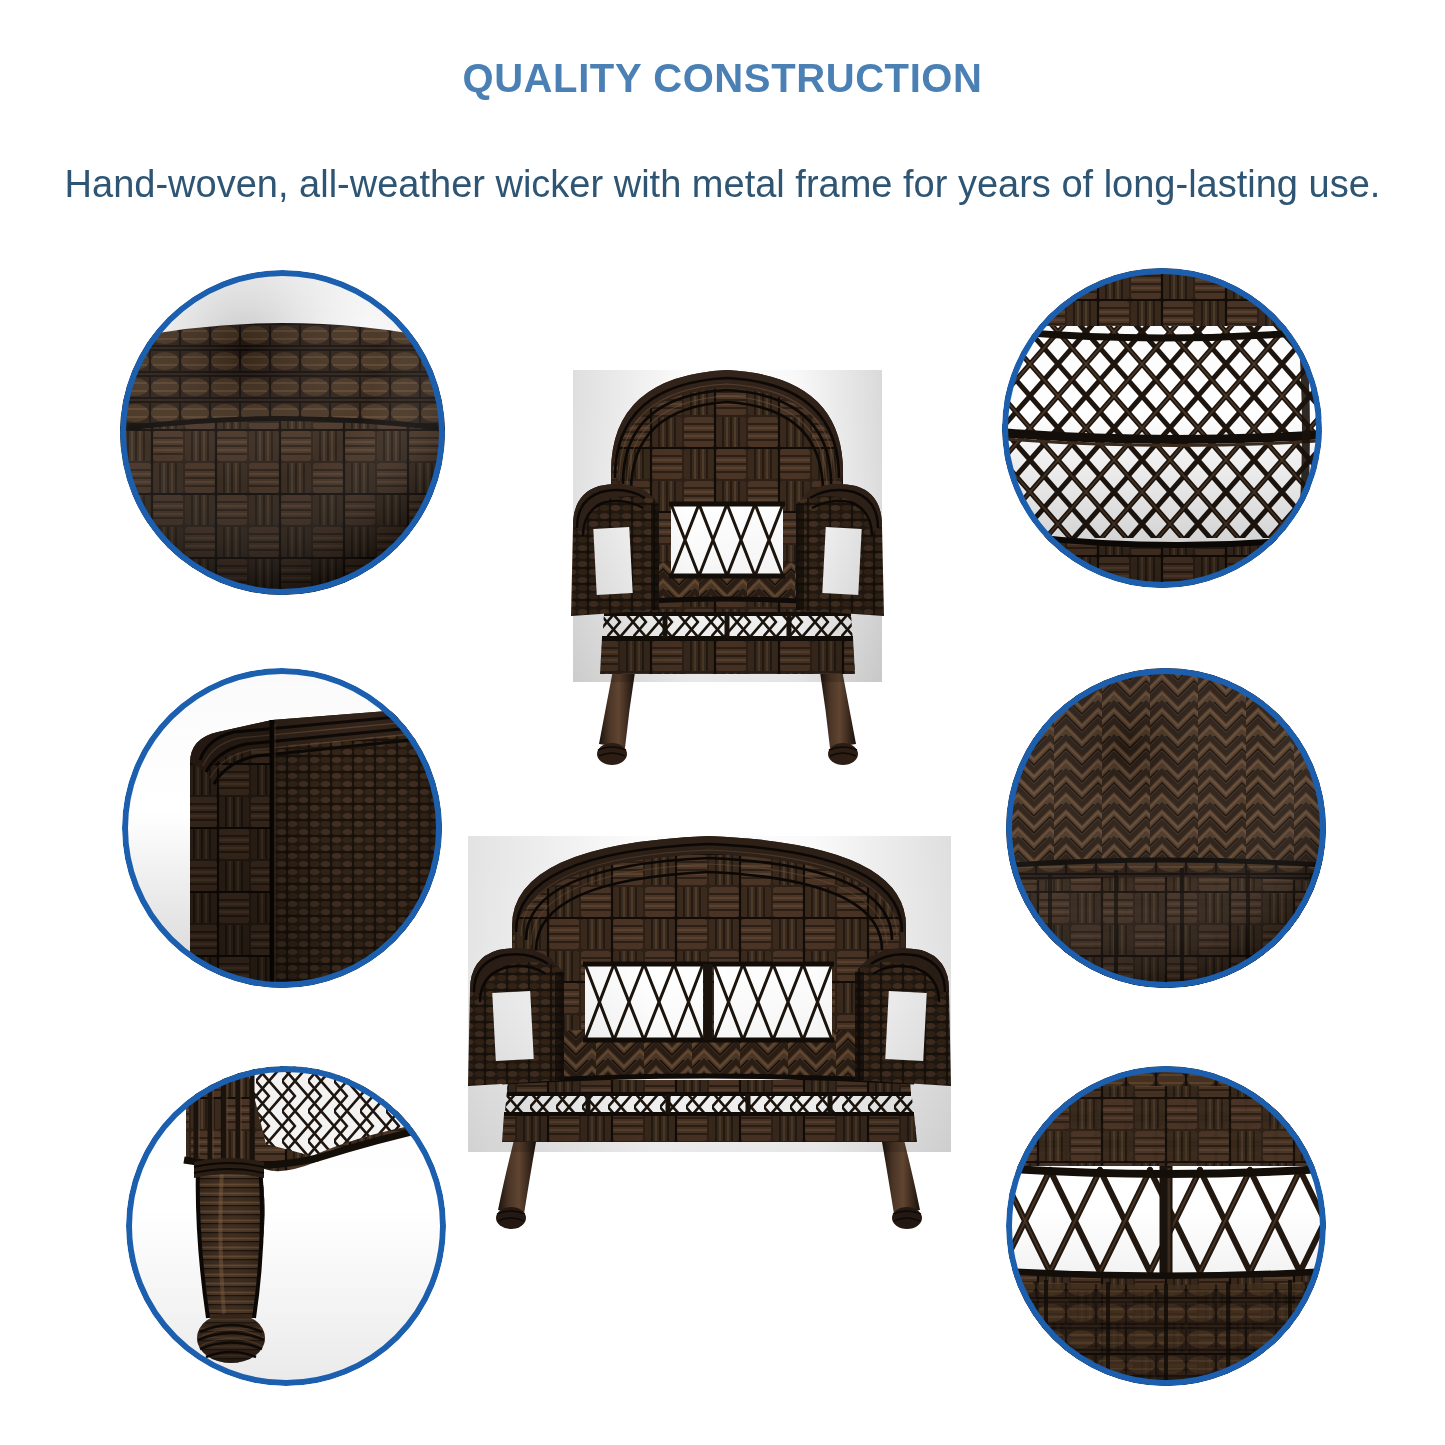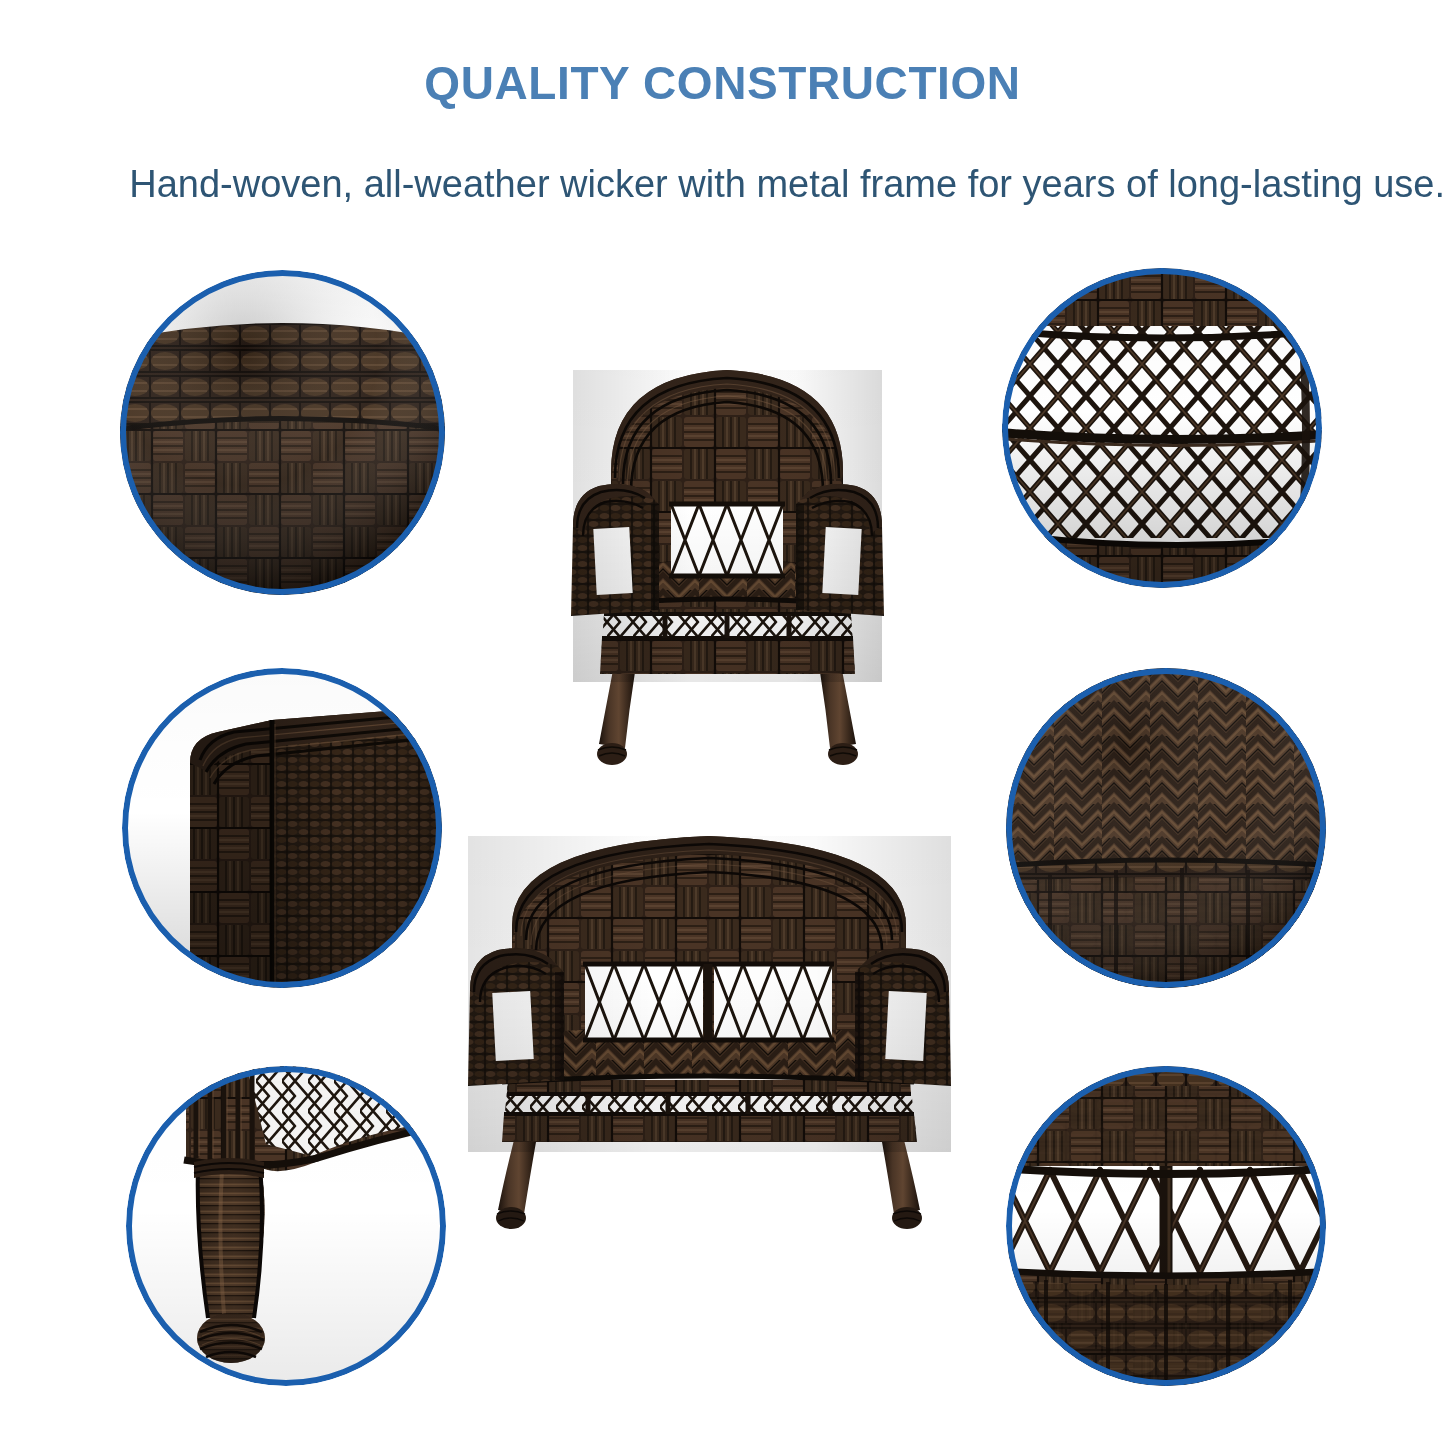--- a/index.html
+++ b/index.html
@@ -17,32 +17,32 @@
     background: #ffffff;
   }
 
   
   .hdr-title {
     position: absolute;
     top: 56px;
     left: 0;
     width: 1445px;
     text-align: center;
-    font-size: 46px;
+    font-size: 40px;
     font-weight: bold;
     letter-spacing: 0.6px;
     color: #4b80b5;
     white-space: nowrap;
   }
   .hdr-sub {
     position: absolute;
     top: 163px;
     left: 0;
     width: 1445px;
-    text-align: right;
+    text-align: center;
     font-size: 38px;
     font-weight: normal;
     color: #2e5574;
     white-space: nowrap;
   }
 
   
   .callout {
     position: absolute;
     border-radius: 50%;

